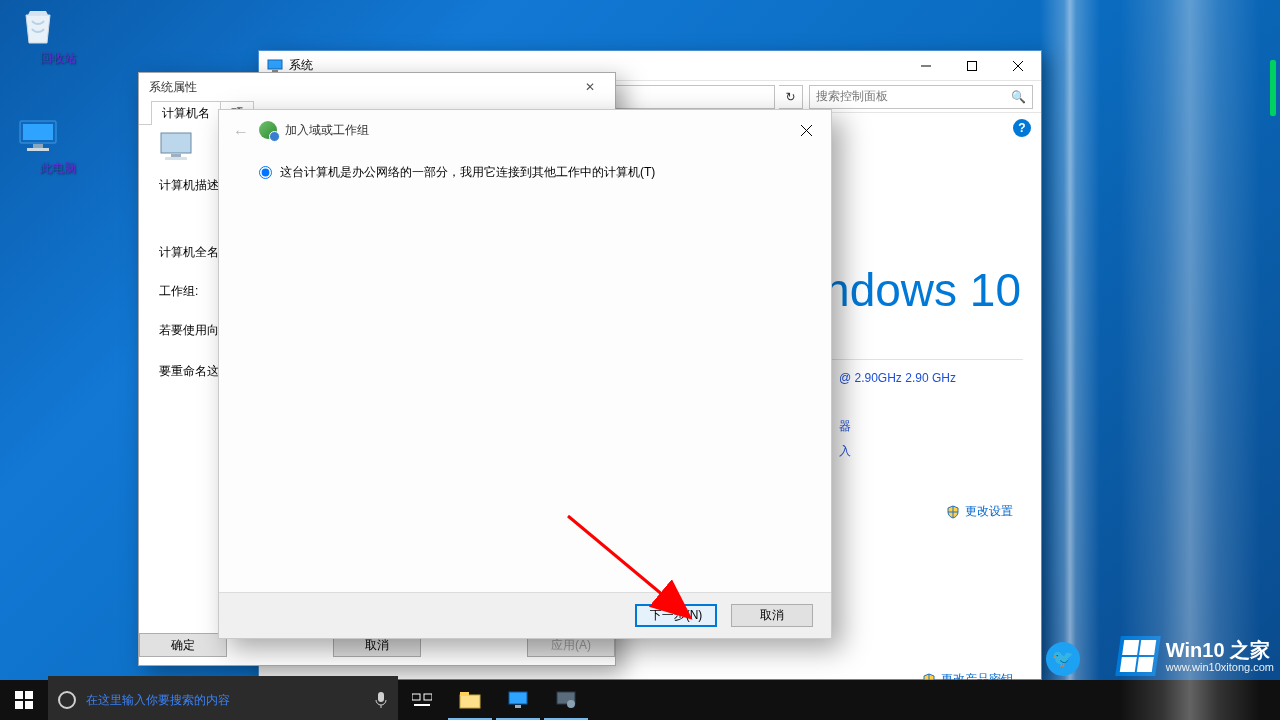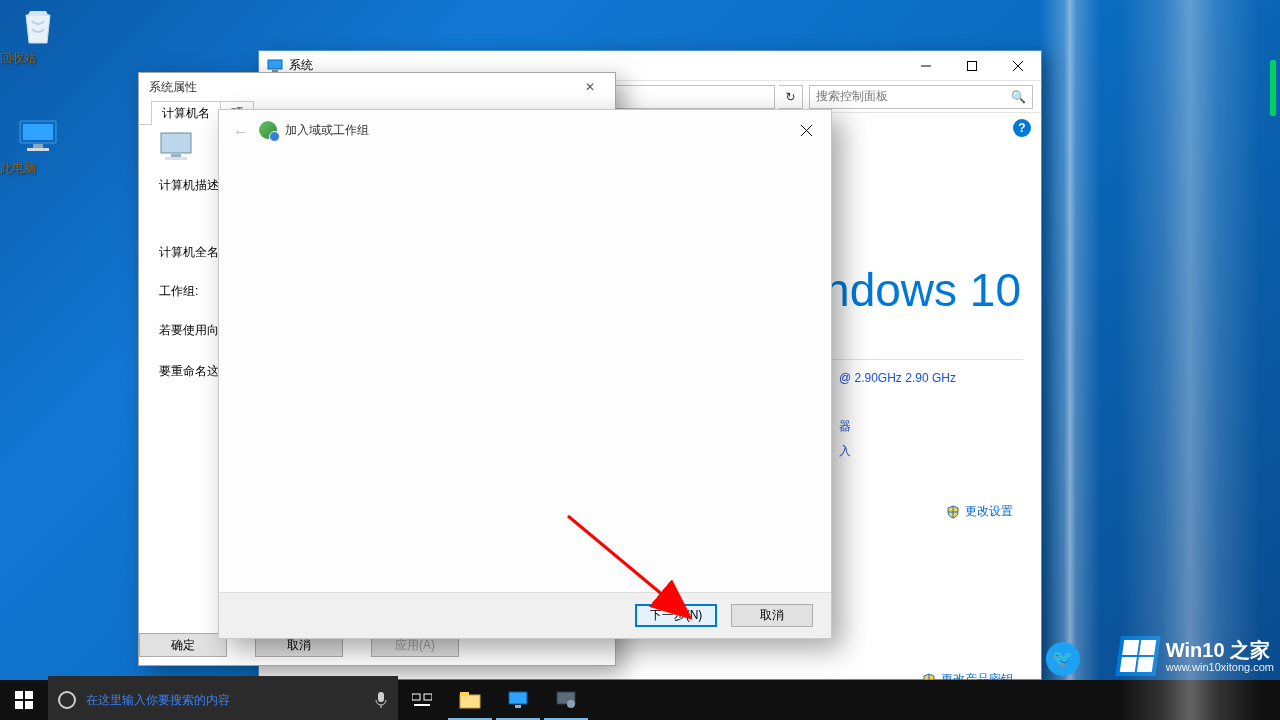--- a/index.html
+++ b/index.html
@@ -10,21 +10,21 @@
     background:linear-gradient(135deg,#0a5aa8 0%,#1278d4 25%,#0a6cc0 55%,#0a4a8c 100%);
     color:#000;
   }
   
   body::before, body::after{content:"";position:absolute;pointer-events:none}
   body::before{left:1040px;top:0;width:60px;height:720px;
     background:linear-gradient(90deg,rgba(255,255,255,0) 0%,rgba(255,255,255,0.25) 40%,rgba(255,255,255,0.5) 50%,rgba(255,255,255,0.25) 60%,rgba(255,255,255,0) 100%);}
   body::after{left:1120px;top:0;width:140px;height:720px;
     background:linear-gradient(90deg,rgba(255,255,255,0) 0%,rgba(255,255,255,0.15) 30%,rgba(255,255,255,0.35) 50%,rgba(255,255,255,0.15) 70%,rgba(255,255,255,0) 100%);}
   
-  .desktop-icon{position:absolute;width:76px;text-align:left;color:#a16207;text-shadow:1px 1px 2px rgba(0,0,0,.6)}
+  .desktop-icon{position:absolute;width:76px;text-align:right;color:#6d28d9;text-shadow:1px 1px 2px rgba(0,0,0,.6)}
   .desktop-icon .di-glyph{display:flex;align-items:center;justify-content:center;height:42px}
   .desktop-icon .di-label{margin-top:2px;font-size:12px}
   
   .win-system{position:absolute;left:258px;top:50px;width:784px;height:630px;
     background:#fff;border:1px solid #4a90d0;box-shadow:6px 6px 18px rgba(0,0,0,.35)}
   .titlebar{height:30px;display:flex;align-items:center;background:#fff;border-bottom:1px solid #e5e5e5;padding-left:8px}
   .titlebar .title{margin-left:6px;color:#000}
   .titlebar .win-btns{margin-left:auto;display:flex}
   .titlebar .win-btn{width:46px;height:29px;display:flex;align-items:center;justify-content:center;color:#333}
   .sys-toolbar{height:32px;display:flex;align-items:center;border-bottom:1px solid #e5e5e5}
@@ -42,21 +42,21 @@
   .shield-icon{width:14px;height:14px}
   
   .win-sysprops{position:absolute;left:138px;top:72px;width:478px;height:594px;background:#fff;border:1px solid #a7a7a7;box-shadow:8px 8px 22px rgba(0,0,0,.35)}
   .sp-title{height:28px;display:flex;align-items:center;padding:0 10px;font-size:12px;color:#333}
   .sp-title .x{margin-left:auto;width:30px;text-align:center;color:#555}
   .sp-tabs{height:24px;display:flex;align-items:flex-end;padding-left:12px;border-bottom:1px solid #ccc}
   .sp-tab{padding:3px 10px;border:1px solid #ccc;border-bottom:none;background:#fff;margin-right:-1px;font-size:12px;position:relative;top:1px}
   .sp-body{padding:14px 20px;position:relative;height:500px}
   .sp-pcglyph{position:absolute;left:20px;top:6px}
   .sp-line{font-size:12px;color:#000;margin-bottom:22px}
-  .sp-btn-row{position:absolute;left:0;right:0;bottom:8px;display:flex;justify-content:flex-start;gap:28px}
+  .sp-btn-row{position:absolute;left:0;right:0;bottom:8px;display:flex;justify-content:space-between;gap:15px}
   .winbtn{min-width:88px;height:24px;border:1px solid #adadad;background:#e1e1e1;font-size:12px;display:flex;align-items:center;justify-content:center}
   .winbtn.disabled{color:#9a9a9a}
   
   .win-wizard{position:absolute;left:218px;top:109px;width:614px;height:530px;background:#fdfdfd;border:1px solid #c9c9c9;box-shadow:10px 10px 26px rgba(0,0,0,.35)}
   .wiz-top{height:40px;display:flex;align-items:center;padding:0 10px;color:#333}
   .wiz-back{width:24px;height:24px;color:#b8b8b8;display:flex;align-items:center;justify-content:center;font-size:16px}
   .wiz-globe{width:18px;height:18px;border-radius:50%;background:linear-gradient(135deg,#6fc36f,#2d8a2d);margin:0 8px 0 6px;position:relative}
   .wiz-globe::after{content:"";position:absolute;right:-3px;bottom:-3px;width:9px;height:9px;border-radius:50%;background:#3a7ed1;border:1px solid #fff}
   .wiz-title{color:#333}
   .wiz-close{margin-left:auto;width:30px;height:24px;display:flex;align-items:center;justify-content:center}
@@ -215,20 +215,24 @@
     <div class="wiz-globe"></div>
     <span class="wiz-title">加入域或工作组</span>
     <div class="wiz-close">
         <svg width="11" height="11">
           <line x1="0" y1="0" x2="11" y2="11" stroke="#000"></line>
           <line x1="11" y1="0" x2="0" y2="11" stroke="#000"></line>
         </svg>
       </div>
   </div>
   <div class="wiz-body">
+    <label class="wiz-radio">
+      <input type="radio" name="net" checked="" style="">
+      <span>这台计算机是办公网络的一部分，我用它连接到其他工作中的计算机(T)</span>
+    </label>
   </div>
   <div class="wiz-footer">
     <div class="wiz-btn primary">下一步(N)</div>
     <div class="wiz-btn">取消</div>
   </div>
 </div>
 
 <svg class="red-arrow" style="left:560px;top:508px" width="160" height="140">
   <defs>
       <marker id="ah" markerWidth="14" markerHeight="12" refX="12" refY="6" orient="auto">

